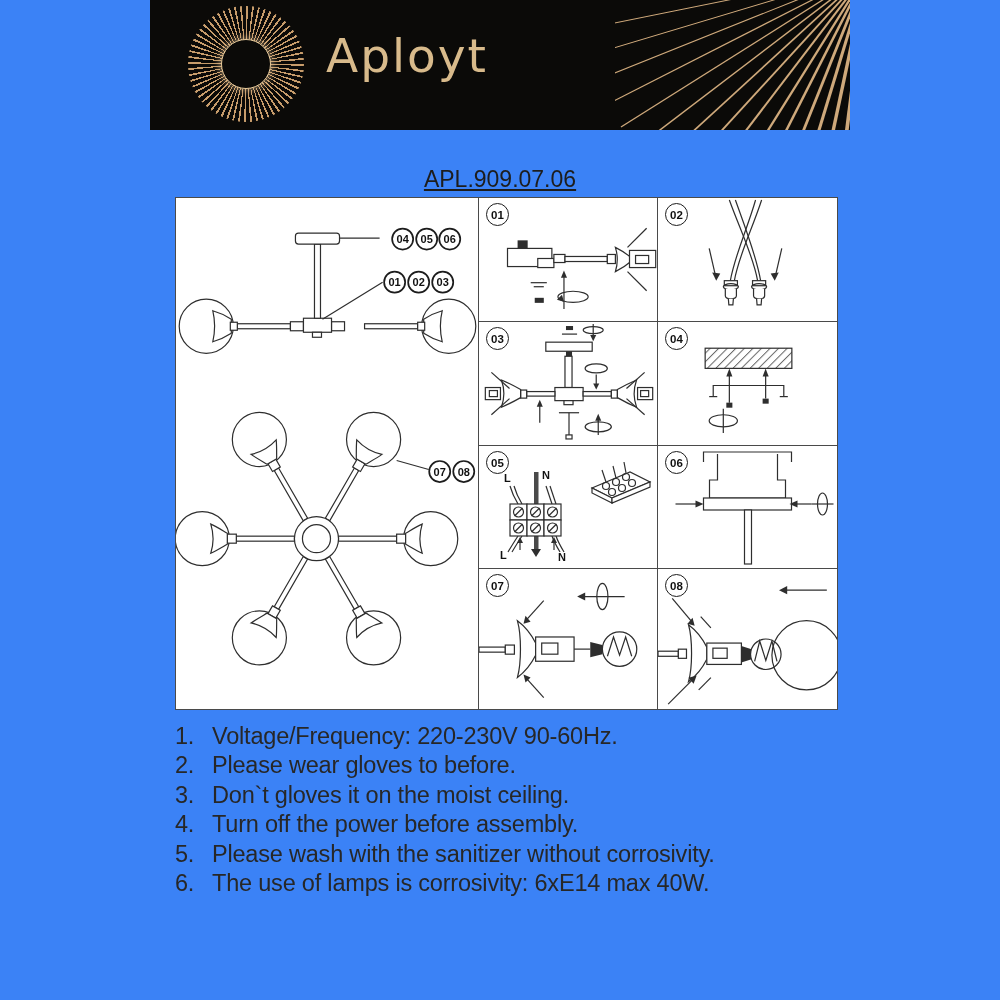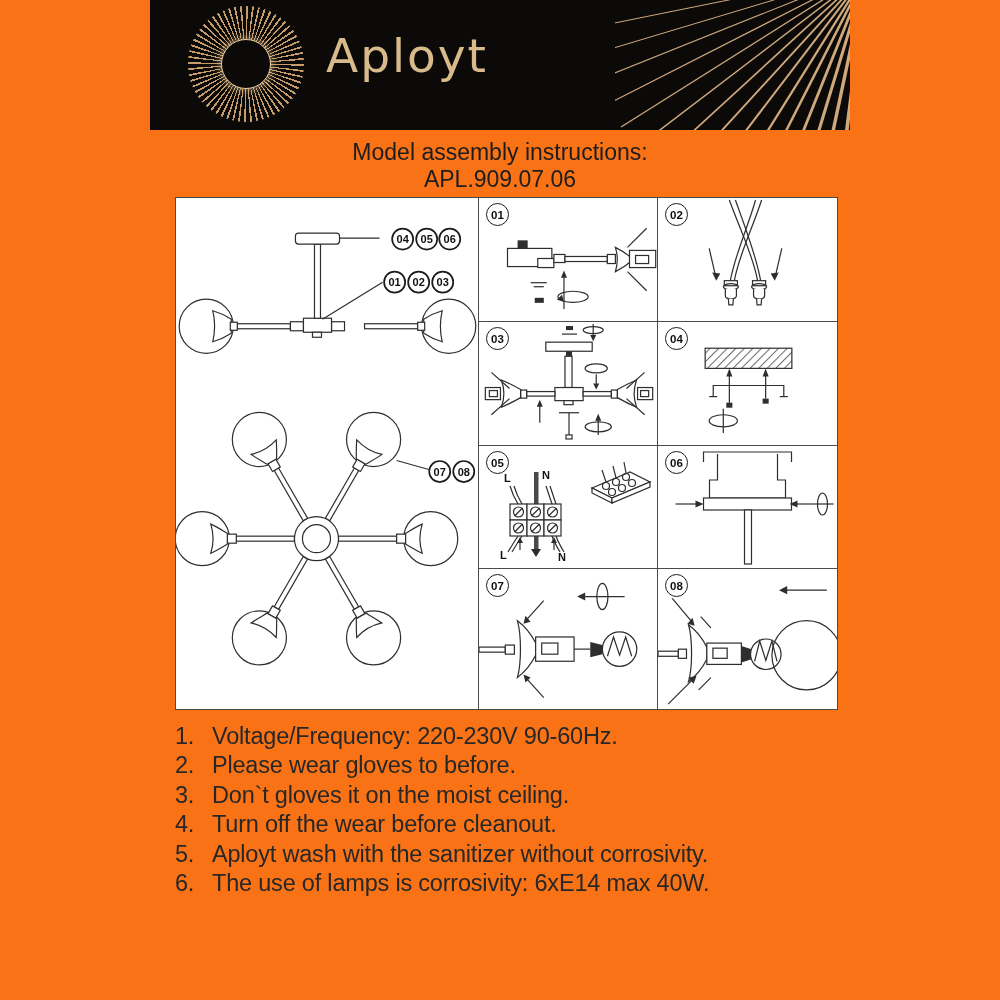--- a/index.html
+++ b/index.html
@@ -1,30 +1,30 @@
 <!DOCTYPE html>
 <html><head>
 <meta charset="utf-8">
 <style>
   html,body{margin:0;padding:0;background:#ffffff;}
-  .page{position:relative;width:1000px;height:1000px;background:#f97316;overflow:hidden;
+  .page{position:relative;width:1000px;height:1000px;background:#3b82f6;overflow:hidden;
         font-family:"Liberation Sans",sans-serif;}
   
   .banner{position:absolute;left:150px;top:0;width:700px;height:130px;background:#0b0a08;overflow:hidden;}
   .sunburst{position:absolute;left:38px;top:6px;width:116px;height:116px;border-radius:50%;
             background:repeating-conic-gradient(#c79c6b 0deg 1.9deg, #0b0a08 1.9deg 6deg);}
   .sunburst::after{content:"";position:absolute;inset:33px;border-radius:50%;background:#0b0a08;
             border:1.5px solid #e9cb9b;box-shadow:0 0 7px 2px rgba(233,200,154,.55);}
   .logotype{position:absolute;left:176px;top:28px;font-size:47px;letter-spacing:2px;color:#d8ba8b;
             font-family:"DejaVu Sans",sans-serif;font-weight:400;}
   .rays{position:absolute;right:0;top:0;width:235px;height:130px;}
   
   .title-line{position:absolute;left:0;width:1000px;text-align:center;color:#1d1d1d;font-size:23px;}
   .t1{top:139px;}
-  .t2{top:166px;}
+  .t2{top:166px;text-decoration:underline;}
   
   .main-box{position:absolute;left:175px;top:197px;width:663px;height:513px;
             border:1.6px solid #4a4a4a;box-sizing:border-box;background:#fff;}
   .left-panel{position:absolute;left:0;top:0;width:303px;height:100%;
             border-right:1.6px solid #4a4a4a;box-sizing:border-box;}
   .grid{position:absolute;left:303px;top:0;right:0;bottom:0;display:grid;
         grid-template-columns:178px 1fr;grid-template-rows:123px 124px 123px 1fr;}
   .cell{position:relative;border-left:1.6px solid #4a4a4a;border-top:1.6px solid #4a4a4a;}
   .cell.c1{border-left:none;}
   .cell.r1{border-top:none;}
@@ -67,21 +67,20 @@
         <line x1="252" y1="-28" x2="97" y2="220" stroke-width="2.3"></line>
         <line x1="252" y1="-28" x2="119" y2="233" stroke-width="2.5"></line>
         <line x1="252" y1="-28" x2="143" y2="244" stroke-width="2.8"></line>
         <line x1="252" y1="-28" x2="167" y2="252" stroke-width="3.1"></line>
         <line x1="252" y1="-28" x2="191" y2="258" stroke-width="3.4"></line>
         <line x1="252" y1="-28" x2="215" y2="262" stroke-width="3.7"></line>
       </g>
     </svg>
   </div>
 
-  <div class="title-line t1">Model assembly instructions:</div>
   <div class="title-line t2">APL.909.07.06</div>
 
   <div class="main-box">
 
     <div class="left-panel">
       <svg class="cellsvg" viewBox="0 0 301 510" preserveAspectRatio="xMidYMid meet">
 
         <g>
           <circle class="f" cx="30" cy="128" r="27"></circle>
           <circle class="f" cx="272" cy="128" r="27"></circle>
@@ -406,25 +405,25 @@
     <div class="note-row">
       <span class="note-num">2.</span>
       <span class="note-text">Please wear gloves to before.</span>
     </div>
     <div class="note-row">
       <span class="note-num">3.</span>
       <span class="note-text">Don`t gloves it on the moist ceiling.</span>
     </div>
     <div class="note-row">
       <span class="note-num">4.</span>
-      <span class="note-text">Turn off the wear before cleanout.</span>
+      <span class="note-text">Turn off the power before assembly.</span>
     </div>
     <div class="note-row">
       <span class="note-num">5.</span>
-      <span class="note-text">Aployt wash with the sanitizer without corrosivity.</span>
+      <span class="note-text">Please wash with the sanitizer without corrosivity.</span>
     </div>
     <div class="note-row">
       <span class="note-num">6.</span>
       <span class="note-text">The use of lamps is corrosivity: 6xE14 max 40W.</span>
     </div>
   </div>
 
 </div>
 
 </body></html>

